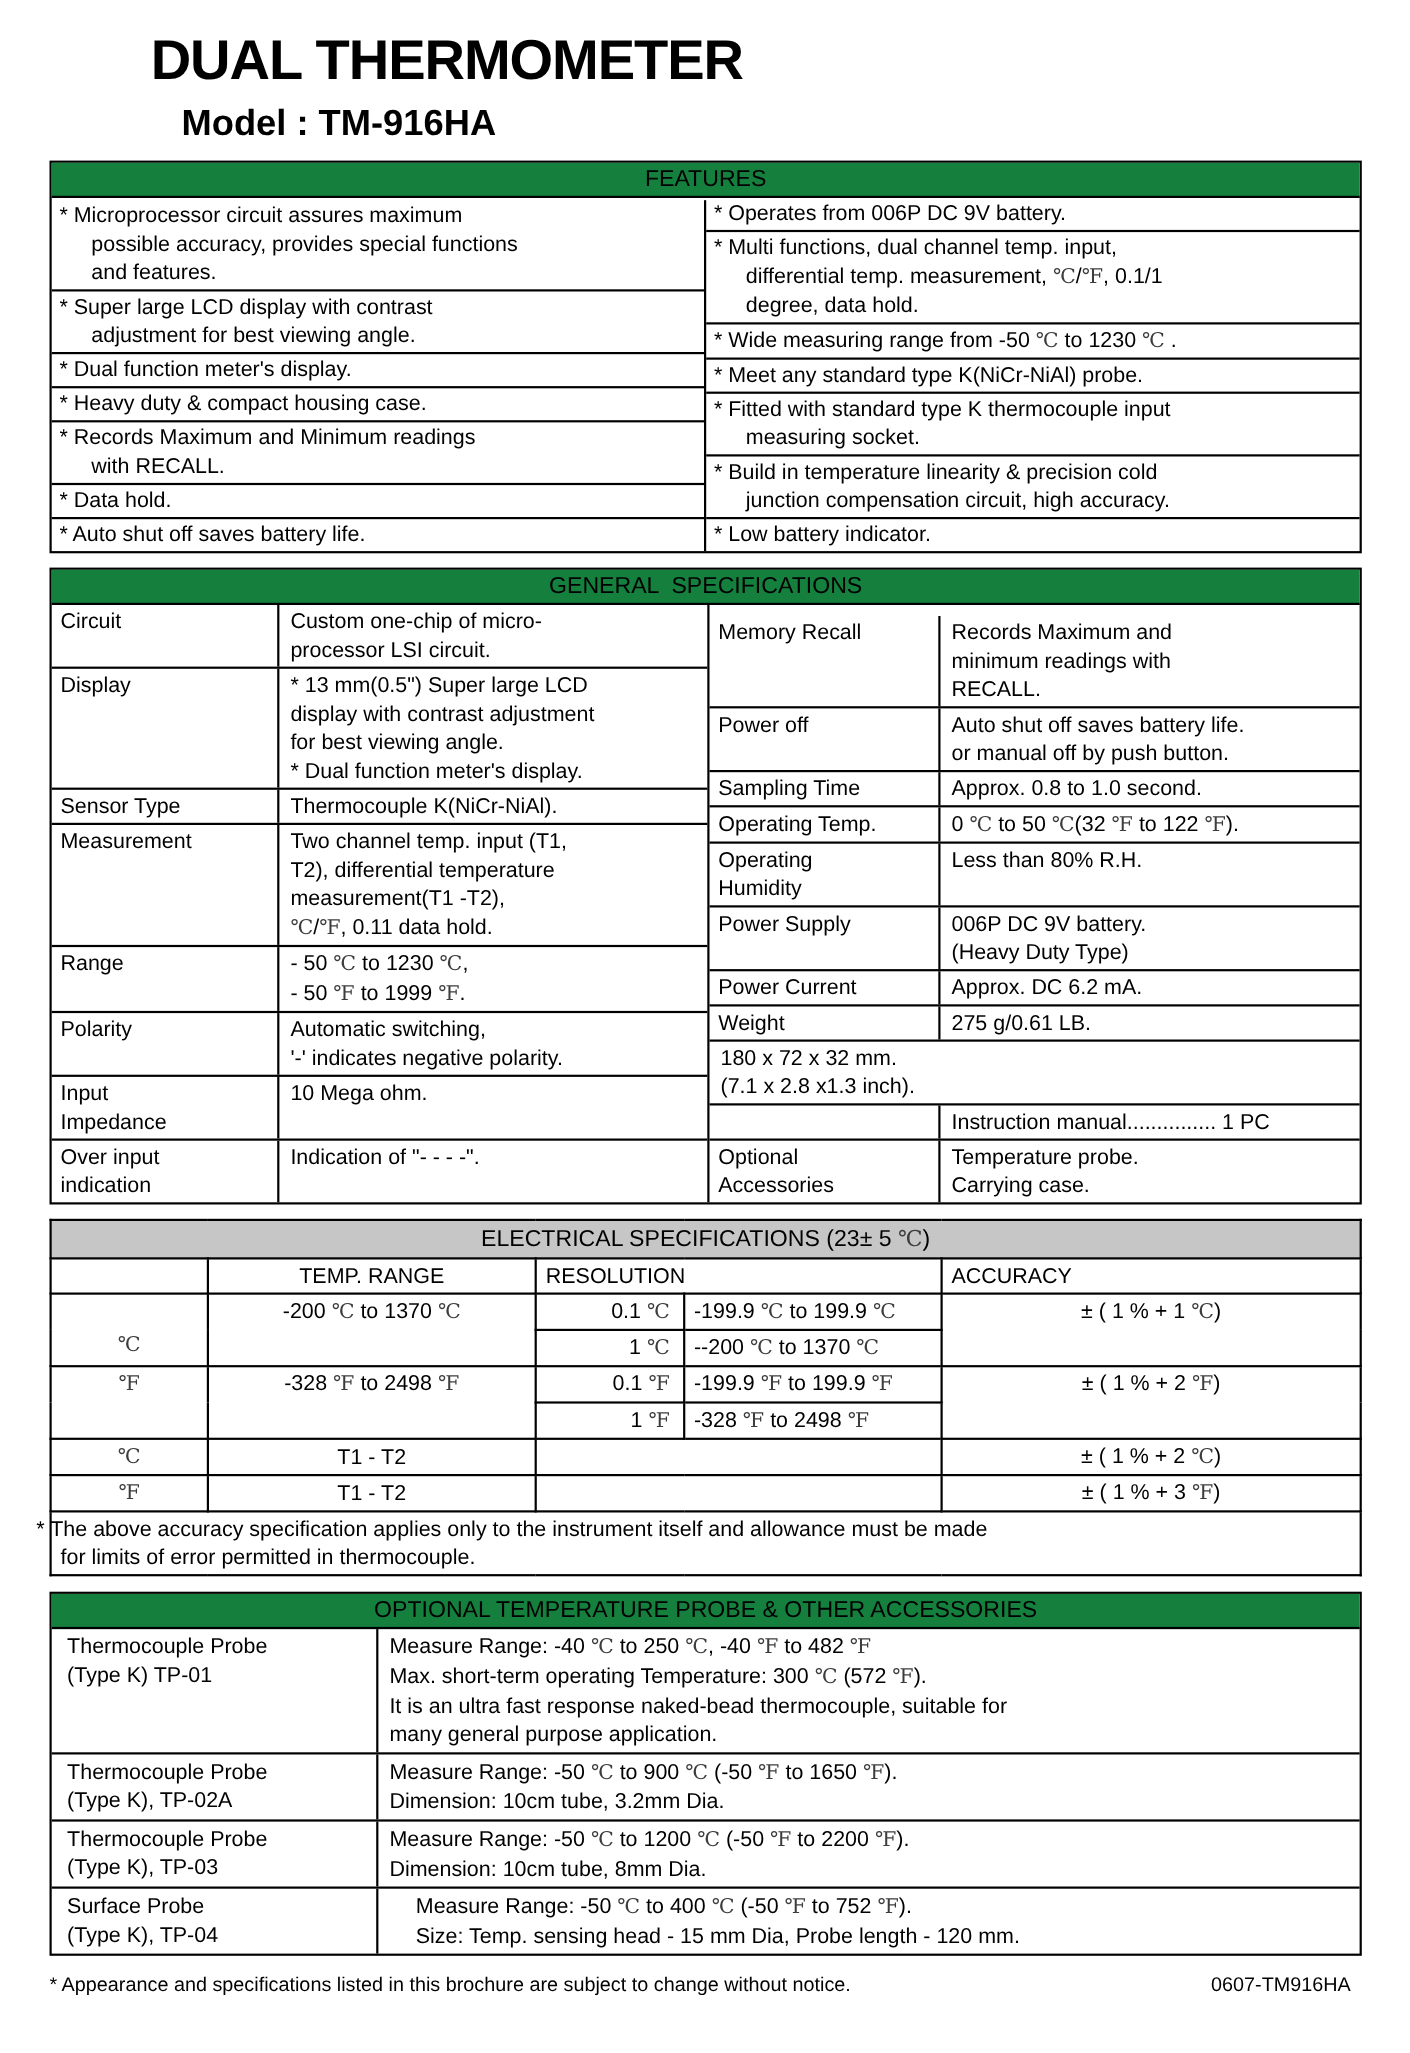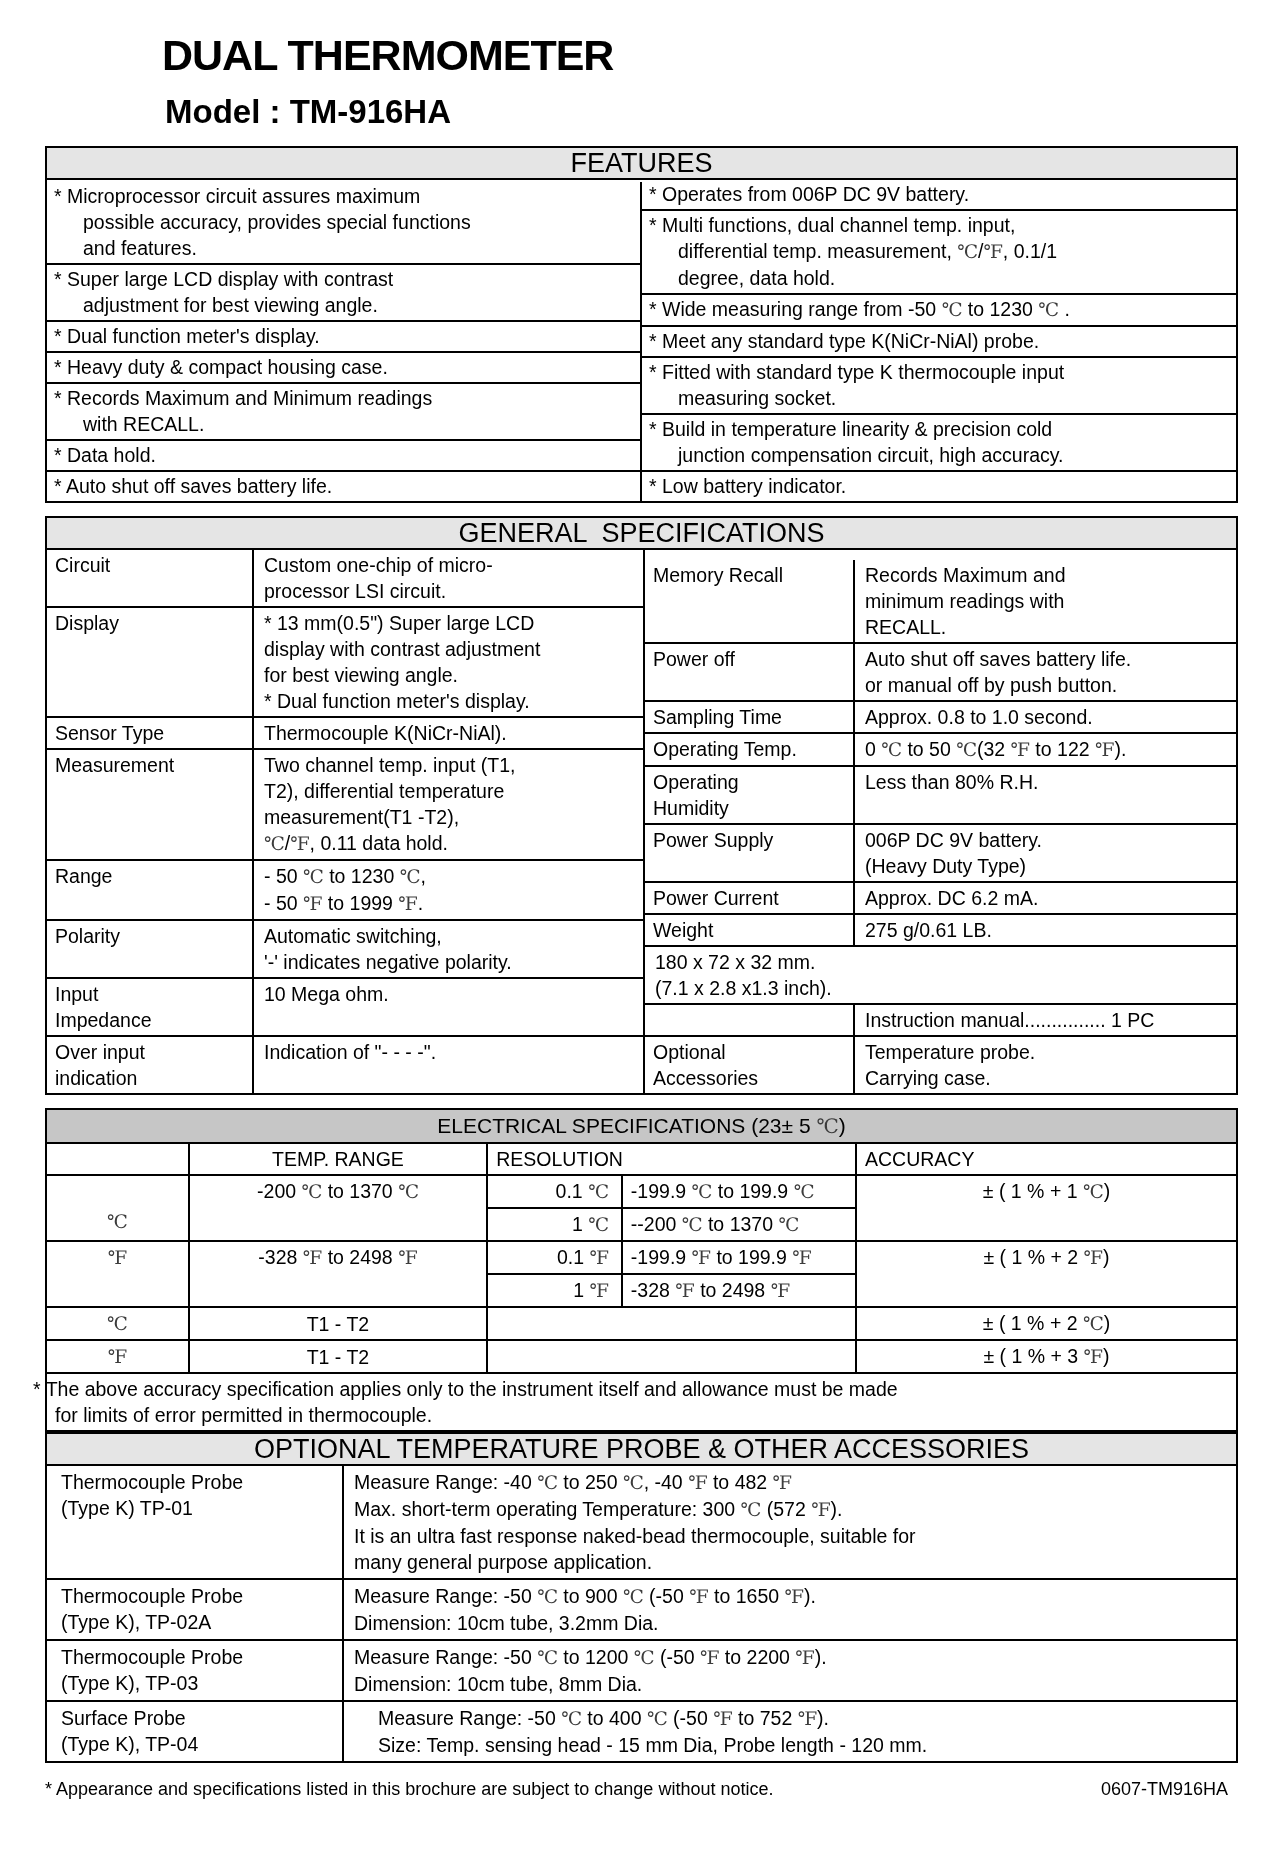--- a/index.html
+++ b/index.html
@@ -5,30 +5,30 @@
   html,body{margin:0;padding:0;background:#fff;}
   body{
     width:1282px;height:1866px;position:relative;
     font-family:"Liberation Sans", sans-serif;
     color:#000;font-size:19.5px;line-height:26px;
     -webkit-font-smoothing:antialiased;
   }
   .content{padding:20px 44px 0 45px;}
 
   .page-title{
-    font-size:43px;line-height:66px;font-weight:bold;letter-spacing:-1px;
-    margin:2px 0 0 117px;white-space:pre;
+    font-size:51px;line-height:66px;font-weight:bold;letter-spacing:-1px;
+    margin:2px 0 0 92px;white-space:pre;
   }
   .model{
     font-size:33px;line-height:40px;font-weight:bold;margin:4px 0 14px 120px;white-space:pre;
   }
 
   .tbl{border:2px solid #000;margin-bottom:13px;}
   .tbl-header{
-    background:#e5e5e5;text-align:center;font-size:27px;line-height:30px;
+    background:#15803d;text-align:center;font-size:21px;line-height:30px;
     border-bottom:2px solid #000;white-space:pre;
   }
   .cols{display:flex;align-items:flex-end;}
   .col{display:flex;flex-direction:column;}
   .feat-left{flex:0 0 593px;border-right:2px solid #000;}
   .feat-right{flex:1;}
   .feat{
     padding:1px 6px 2px 36px;text-indent:-29px;
     border-bottom:2px solid #000;white-space:pre-line;
   }
@@ -39,21 +39,21 @@
   .grow{display:flex;border-bottom:2px solid #000;align-items:stretch;}
   .col .grow:last-child{border-bottom:none;flex:1;}
   .glabel{
     flex:0 0 193px;border-right:2px solid #000;padding:2px 4px 2px 8px;white-space:pre-line;
   }
   .glabel2{flex:0 0 196px;}
   .gval{flex:1;padding:2px 4px 2px 10px;white-space:pre-line;}
 
   table.elec{
     width:1193px;border:2px solid #000;border-collapse:collapse;table-layout:fixed;
-    font-size:19.5px;line-height:26px;
+    margin-bottom:14px;font-size:19.5px;line-height:26px;
   }
   table.elec td{border:2px solid #000;padding:2px 8px;vertical-align:middle;}
   table.elec td.hdr{background:#c6c6c6;text-align:center;font-size:21px;line-height:30px;padding:1px 0;white-space:pre;}
   .c-unit{text-align:center;}
   .vb{vertical-align:bottom !important;padding-bottom:5px !important;}
   .vt{vertical-align:top !important;}
   .c-range{text-align:center;}
   .c-res{text-align:right;padding-right:12px !important;}
   .c-rr{text-align:left;}
   .c-acc{text-align:center;}

